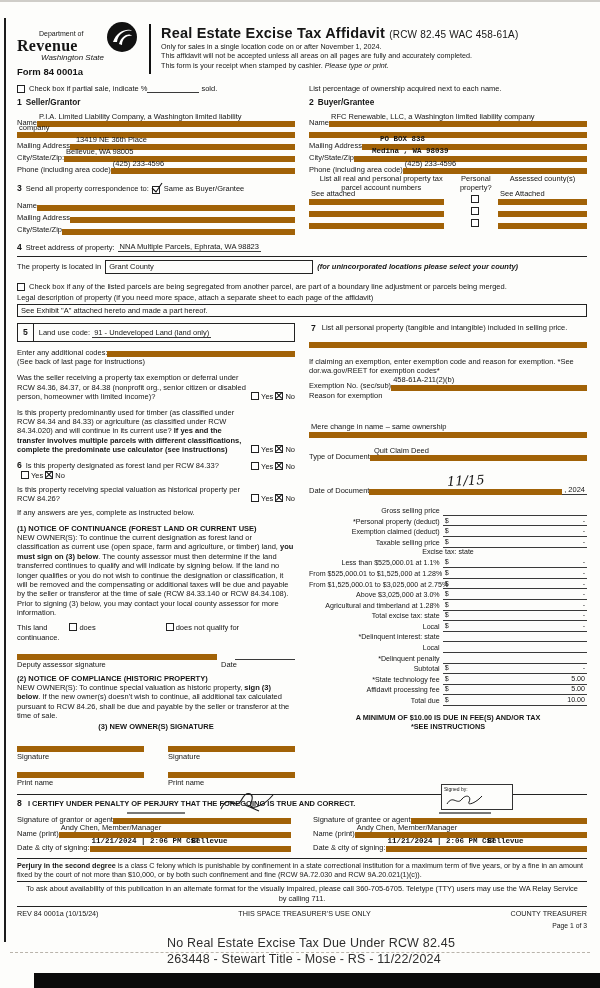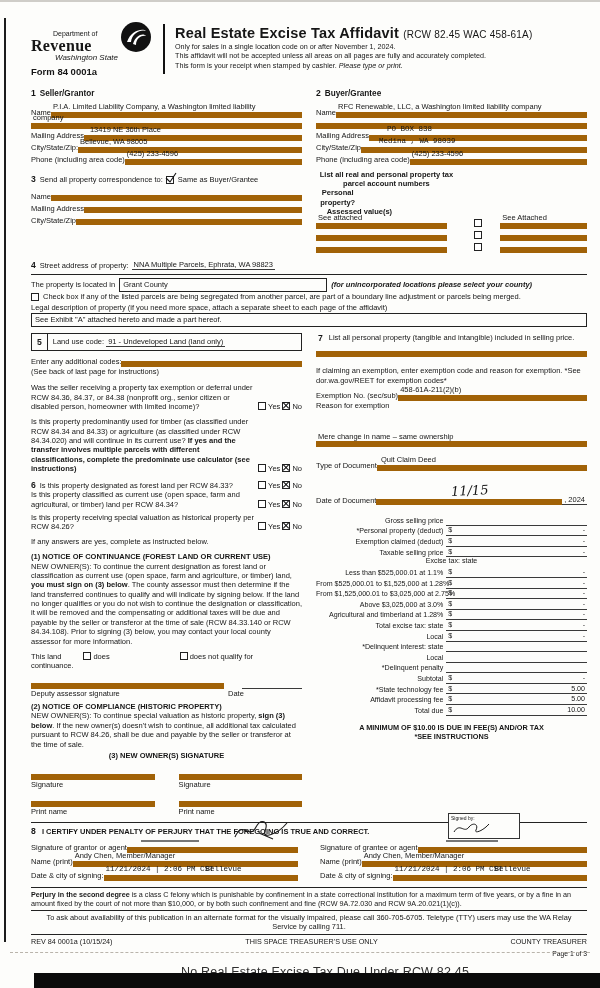--- a/index.html
+++ b/index.html
@@ -1,20 +1,20 @@
 <!DOCTYPE html>
 <html><head>
 <meta charset="utf-8">
 <style>
   html,body{margin:0;padding:0;background:#fff;}
   .page{position:relative;width:600px;height:988px;background:#fdfdfb;overflow:hidden;
         font-family:"Liberation Sans",sans-serif;font-size:7.5px;line-height:1.25;color:#161616;
-        box-sizing:border-box;padding:24px 13px 0 31px;}
+        box-sizing:border-box;padding:24px 13px 0 17px;}
   .b{font-weight:bold;} .i{font-style:italic;}
-  .mono{font-family:"Liberation Mono","DejaVu Sans Mono",monospace;}
+  .mono{font-family:"Liberation Mono","DejaVu Sans Mono",monospace;font-weight:bold;}
   .hand{font-family:"DejaVu Serif",serif;font-style:italic;font-size:13px;display:inline-block;transform:rotate(-3deg);}
   .row{display:flex;align-items:flex-end;}
   .fill{flex:1 1 auto;border-bottom:6px solid #a16207;min-width:8px;padding:0 2px;}
   .u{border-bottom:1px solid #3a3a3a;padding:0 2px;}
   .nw{white-space:nowrap;}
   .secnum{font-weight:bold;font-size:8.6px;margin-right:4px;}
   .cb{display:inline-block;width:6px;height:6px;border:1px solid #222;position:relative;vertical-align:-1px;margin:0 2px 0 0;flex:none;background:#fff;}
   .cb.x::before,.cb.x::after{content:"";position:absolute;left:-1px;top:2px;width:8px;height:1px;background:#111;}
   .cb.x::before{transform:rotate(45deg);} .cb.x::after{transform:rotate(-45deg);}
   .yn{white-space:nowrap;margin-left:4px;flex:none;}
@@ -29,21 +29,21 @@
   .logo-circle{position:absolute;left:88px;top:-4px;}
   .hdr-div{width:2px;background:#111;margin:0 10px 4px 0;flex:none;}
   .title{font-weight:bold;font-size:14.5px;letter-spacing:.2px;}
   .title small{font-weight:normal;font-size:10px;text-align:center;}
   .hnote{font-size:7.2px;line-height:1.3;}
   
   .cols{display:flex;gap:14px;}
   .col{flex:1 1 0;min-width:0;}
   .sectitle{font-weight:bold;font-size:8.2px;margin:4px 0 3px;}
   
-  .ptab-h{display:flex;font-weight:bold;text-align:center;margin-top:5px;flex-direction:column;}
+  .ptab-h{display:flex;font-weight:normal;text-align:center;}
   .ptab-r{display:flex;align-items:flex-end;height:12px;}
   .pc1{width:52%;} .pc2{width:16%;text-align:center;} .pc3{width:32%;}
   
   .band{border-top:1.5px solid #222;padding-top:3px;margin-top:4px;}
   .locbox{border:1px solid #222;width:200px;padding:1px 3px;margin:0 4px;}
   
   .lu-box{display:flex;border:1px solid #222;align-items:center;}
   .lu-num{padding:3px 5px;border-right:1px solid #222;font-weight:bold;font-size:8.6px;}
   .lu-body{padding:3px 5px;}
   .legalbox{border:1px solid #222;padding:1px 3px;margin-top:1px;}
@@ -98,20 +98,29 @@
       <div class="title">
         <span>Real Estate Excise Tax Affidavit</span>
         <small>(RCW 82.45 WAC 458-61A)</small>
       </div>
       <div class="hnote">Only for sales in a single location code on or after November 1, 2024.</div>
       <div class="hnote">This affidavit will not be accepted unless all areas on all pages are fully and accurately completed.</div>
       <div class="hnote"><span>This form is your receipt when stamped by cashier. </span><span class="i">Please type or print.</span></div>
     </div>
   </div>
 
+  <div class="cols">
+    <div class="col row">
+      <span class="cb"></span>
+      <span style="margin-left:2px">Check box if partial sale, indicate %</span>
+      <span class="u" style="width:48px"></span>
+      <span style="margin-left:2px">sold.</span>
+    </div>
+    <div class="col">List percentage of ownership acquired next to each name.</div>
+  </div>
 
   <div class="cols">
     <div class="col">
       <div class="sectitle"><span class="secnum">1</span><span>Seller/Grantor</span></div>
       <div class="row">
           <span class="nw">Name</span>
           <span class="fill">P.I.A. Limited Liability Company, a Washington limited liability</span>
         </div>
       <div class="row" style="height:11px">
           <span class="fill">company</span>
@@ -169,21 +178,21 @@
           <span class="nw">City/State/Zip</span>
           <span class="fill mono" style="padding-left:18px">Medina , WA 98039</span>
         </div>
       <div class="row" style="height:12px">
           <span class="nw">Phone (including area code)</span>
           <span class="fill">(425) 233-4596</span>
         </div>
       <div class="ptab-h">
         <span class="pc1">List all real and personal property tax parcel account numbers</span>
         <span class="pc2">Personal property?</span>
-        <span class="pc3">Assessed value(s)</span>
+        <span class="pc3">Assessed county(s)</span>
       </div>
       <div class="ptab-r">
         <span class="pc1 row">
             <span class="fill" style="margin-right:10px">See attached</span>
           </span>
         <span class="pc2"><span class="cb"></span></span>
         <span class="pc3 row">
             <span class="fill">See Attached</span>
           </span>
       </div>
@@ -213,21 +222,21 @@
     <span class="nw">Street address of property:</span>
     <span class="u" style="margin-left:3px">NNA Multiple Parcels, Ephrata, WA 98823</span>
   </div>
 
   <div class="band">
     <div class="row" style="align-items:center">
       <span>The property is located in</span>
       <span class="locbox">Grant County</span>
       <span class="b i">(for unincorporated locations please select your county)</span>
     </div>
-    <div class="row" style="margin-top:0;align-items:flex-end">
+    <div class="row" style="margin-top:8px;align-items:flex-end">
       <span class="cb" style="margin-top:1px"></span>
       <span style="margin-left:2px">Check box if any of the listed parcels are being segregated from another parcel, are part of a boundary line adjustment or parcels being merged.</span>
     </div>
     <div style="margin-top:2px">Legal description of property (if you need more space, attach a separate sheet to each page of the affidavit)</div>
     <div class="legalbox">See Exhibit "A" attached hereto and made a part hereof.</div>
   </div>
 
   <div class="cols" style="margin-top:6px">
 
     <div class="col">
@@ -248,21 +257,20 @@
       <div class="row" style="margin-top:6px">
         <span style="flex:1"><span>Is this property predominantly used for timber (as classified under RCW 84.34 and 84.33) or agriculture (as classified under RCW 84.34.020) and will continue in its current use? </span><span class="b">If yes and the transfer involves multiple parcels with different classifications, complete the predominate use calculator (see instructions)</span></span>
         <span class="yn"><span class="cb"></span><span>Yes</span> <span class="cb x"></span><span>No</span></span>
       </div>
 
       <div class="row" style="margin-top:6px">
         <span style="flex:1"><span class="secnum">6</span><span>Is this property designated as forest land per RCW 84.33?</span></span>
         <span class="yn"><span class="cb"></span><span>Yes</span> <span class="cb x"></span><span>No</span></span>
       </div>
       <div class="row">
-        <span style="flex:1">Is this property classified as current use (open space, farm and agricultural, or timber) land per RCW 84.34?</span>
         <span class="yn"><span class="cb"></span><span>Yes</span> <span class="cb x"></span><span>No</span></span>
       </div>
       <div class="row" style="margin-top:4px">
         <span style="flex:1">Is this property receiving special valuation as historical property per RCW 84.26?</span>
         <span class="yn"><span class="cb"></span><span>Yes</span> <span class="cb x"></span><span>No</span></span>
       </div>
       <div style="margin-top:5px">If any answers are yes, complete as instructed below.</div>
 
       <div class="b" style="margin-top:6px">(1) NOTICE OF CONTINUANCE (FOREST LAND OR CURRENT USE)</div>
       <div><span>NEW OWNER(S): To continue the current designation as forest land or classification as current use (open space, farm and agriculture, or timber) land, </span><span class="b">you must sign on (3) below</span><span>. The county assessor must then determine if the land transferred continues to qualify and will indicate by signing below. If the land no longer qualifies or you do not wish to continue the designation or classification, it will be removed and the compensating or additional taxes will be due and payable by the seller or transferor at the time of sale (RCW 84.33.140 or RCW 84.34.108). Prior to signing (3) below, you may contact your local county assessor for more information.</span></div>

